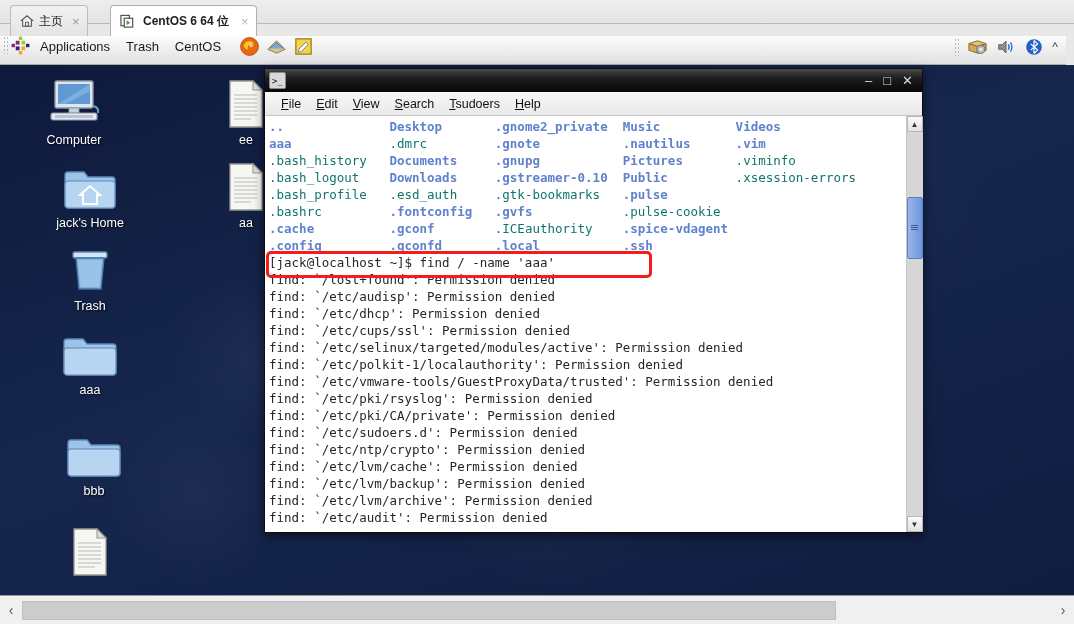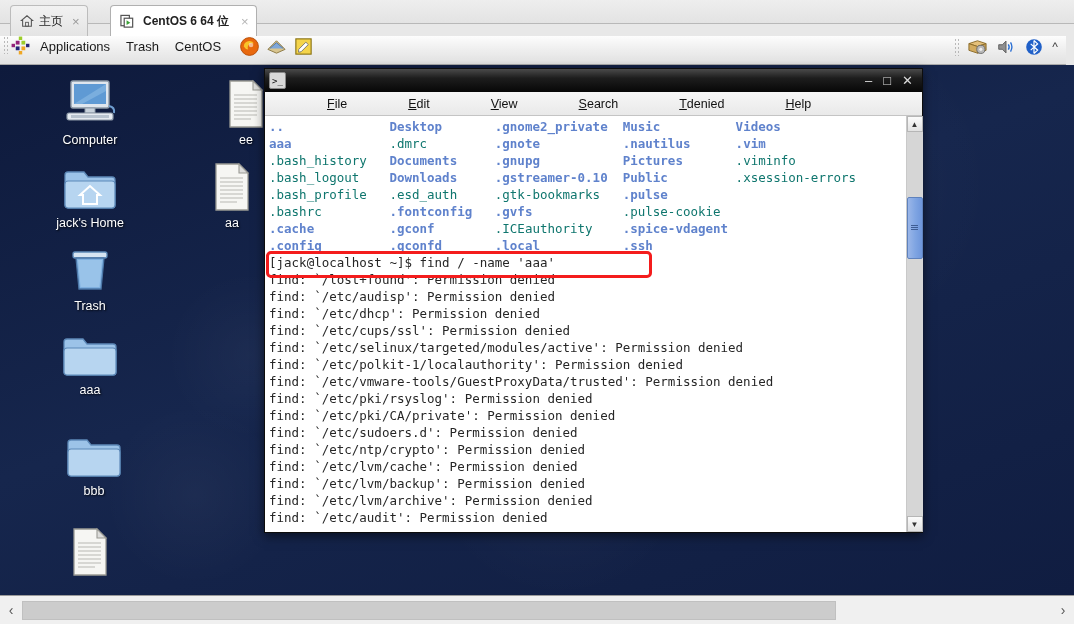--- a/index.html
+++ b/index.html
@@ -118,21 +118,21 @@
   }
   #term-controls div { color: #dcdcdc; font-size: 13px; line-height: 1; }
 
   #term-menubar {
     height: 24px; flex: none;
     background: linear-gradient(#f7f7f7, #e9e9e9);
     border-bottom: 1px solid #c4c4c4;
     display: flex; align-items: center; padding-left: 9px; gap: 1px;
   }
   .term-menu {
-    font-size: 12.5px; color: #111; padding: 2px 7px; margin-left: 46px;
+    font-size: 12.5px; color: #111; padding: 2px 7px;
   }
   .term-menu u { text-decoration: underline; }
 
   #term-body { flex: 1; display: flex; min-height: 0; background: #fff; border-radius: 25px; }
   #term-text {
     flex: 1; background: #ffffff;
     font-family: "DejaVu Sans Mono", monospace;
     font-size: 12.5px; line-height: 17px;
     color: #262626;
     padding: 2px 0 0 4px;
@@ -247,21 +247,21 @@
     <svg width="20" height="20" viewBox="0 0 22 22">
       <circle cx="11" cy="11" r="8.6" fill="#2060c8"></circle>
       <path d="M11 3.8 L15 7.6 L11 11.2 L11 3.8 M11 18.2 L15 14.4 L11 10.8 L11 18.2 M7.4 7.6 L14.8 14.4 M7.4 14.4 L14.8 7.6" fill="none" stroke="#ffffff" stroke-width="1.3"></path>
     </svg>
     <span style="font-size:12px;color:#444;">^</span>
   </div>
 </div>
 
 <div id="desktop">
 
-  <div class="dicon" style="left:42px;top:12px;">
+  <div class="dicon" style="left:26px;top:12px;">
     <div class="glyph">
       <svg width="56" height="50" viewBox="0 0 56 50">
         <rect x="9" y="2" width="38" height="27" rx="2" fill="#dfe6ee" stroke="#8d9aa8" stroke-width="1.4"></rect>
         <rect x="12" y="5" width="32" height="20" fill="#5f9ad4"></rect>
         <path d="M12 25 L44 5 L44 12 L20 25 Z" fill="#86b7e2" opacity=".7"></path>
         <rect x="23" y="29" width="10" height="5" fill="#c8d2dc" stroke="#8d9aa8" stroke-width="1"></rect>
         <rect x="5" y="34" width="46" height="7" rx="2" fill="#e6ebf1" stroke="#8d9aa8" stroke-width="1.2"></rect>
         <rect x="9" y="36" width="38" height="3" fill="#b9c4d0"></rect>
         <path d="M47 27 q6 1 5 7" fill="none" stroke="#6f9ed0" stroke-width="2"></path>
       </svg>
@@ -286,21 +286,21 @@
     <div class="glyph">
       <svg width="54" height="50" viewBox="0 0 54 50">
         <path d="M5 10 h16 l4 5 h24 a3 3 0 0 1 3 3 v25 a3 3 0 0 1 -3 3 h-44 a3 3 0 0 1 -3 -3 v-30 a3 3 0 0 1 3 -3 z" fill="#9cc3e8" stroke="#5d89b8" stroke-width="1.3"></path>
         <path d="M5 19 h44 a3 3 0 0 1 3 3 v21 a3 3 0 0 1 -3 3 h-44 a3 3 0 0 1 -3 -3 v-21 a3 3 0 0 1 3 -3 z" fill="#b7d5f0" stroke="#5d89b8" stroke-width="1.2"></path>
         <path d="M27 24 L17 33 H20 V42 H34 V33 H37 Z" fill="none" stroke="#ffffff" stroke-width="2"></path>
       </svg>
     </div>
     <span class="dlabel">jack's Home</span>
   </div>
 
-  <div class="dicon" style="left:184px;top:95px;">
+  <div class="dicon" style="left:198px;top:95px;">
     <div class="glyph">
       <svg width="40" height="50" viewBox="0 0 40 50">
         <path d="M4 2 H27 L36 11 V48 H4 Z" fill="#f6f6f3" stroke="#9a9a94" stroke-width="1.3"></path>
         <path d="M27 2 V11 H36 Z" fill="#dddddb" stroke="#9a9a94" stroke-width="1.1"></path>
         <g stroke="#b8b8b4" stroke-width="1.1">
           <path d="M8 16 H31 M8 20 H31 M8 24 H31 M8 28 H31 M8 32 H31 M8 36 H31 M8 40 H25"></path>
         </g>
       </svg>
     </div>
     <span class="dlabel">aa</span>
@@ -362,21 +362,21 @@
       <div>□</div>
       <div>✕</div>
     </div>
   </div>
 
   <div id="term-menubar">
     <div class="term-menu"><u>F</u><span id="m0">ile</span></div>
     <div class="term-menu"><u>E</u><span id="m1">dit</span></div>
     <div class="term-menu"><u>V</u><span id="m2">iew</span></div>
     <div class="term-menu"><u>S</u><span id="m3">earch</span></div>
-    <div class="term-menu"><u>T</u><span id="m4">denied</span></div>
+    <div class="term-menu"><u>T</u><span id="m4">sudoers</span></div>
     <div class="term-menu"><u>H</u><span id="m5">elp</span></div>
   </div>
 
   <div id="term-body">
     <div id="term-text"><span class="ls-row"><span class="ls-cell c-dir">..              </span><span class="ls-cell c-dir">Desktop       </span><span class="ls-cell c-dir">.gnome2_private  </span><span class="ls-cell c-dir">Music          </span><span class="ls-cell c-dir">Videos</span></span><span class="ls-row"><span class="ls-cell c-dir">aaa             </span><span class="ls-cell c-file">.dmrc         </span><span class="ls-cell c-dir">.gnote           </span><span class="ls-cell c-dir">.nautilus      </span><span class="ls-cell c-dir">.vim</span></span><span class="ls-row"><span class="ls-cell c-file">.bash_history   </span><span class="ls-cell c-dir">Documents     </span><span class="ls-cell c-dir">.gnupg           </span><span class="ls-cell c-dir">Pictures       </span><span class="ls-cell c-file">.viminfo</span></span><span class="ls-row"><span class="ls-cell c-file">.bash_logout    </span><span class="ls-cell c-dir">Downloads     </span><span class="ls-cell c-dir">.gstreamer-0.10  </span><span class="ls-cell c-dir">Public         </span><span class="ls-cell c-file">.xsession-errors</span></span><span class="ls-row"><span class="ls-cell c-file">.bash_profile   </span><span class="ls-cell c-file">.esd_auth     </span><span class="ls-cell c-file">.gtk-bookmarks   </span><span class="ls-cell c-dir">.pulse         </span><span class="ls-cell c-file"></span></span><span class="ls-row"><span class="ls-cell c-file">.bashrc         </span><span class="ls-cell c-dir">.fontconfig   </span><span class="ls-cell c-dir">.gvfs            </span><span class="ls-cell c-file">.pulse-cookie  </span><span class="ls-cell c-file"></span></span><span class="ls-row"><span class="ls-cell c-dir">.cache          </span><span class="ls-cell c-dir">.gconf        </span><span class="ls-cell c-file">.ICEauthority    </span><span class="ls-cell c-dir">.spice-vdagent </span><span class="ls-cell c-file"></span></span><span class="ls-row"><span class="ls-cell c-dir">.config         </span><span class="ls-cell c-dir">.gconfd       </span><span class="ls-cell c-dir">.local           </span><span class="ls-cell c-dir">.ssh           </span><span class="ls-cell c-file"></span></span><span class="ls-row">[jack@localhost ~]$ find / -name 'aaa'</span><span class="ls-row">find: `/lost+found': Permission denied</span><span class="ls-row">find: `/etc/audisp': Permission denied</span><span class="ls-row">find: `/etc/dhcp': Permission denied</span><span class="ls-row">find: `/etc/cups/ssl': Permission denied</span><span class="ls-row">find: `/etc/selinux/targeted/modules/active': Permission denied</span><span class="ls-row">find: `/etc/polkit-1/localauthority': Permission denied</span><span class="ls-row">find: `/etc/vmware-tools/GuestProxyData/trusted': Permission denied</span><span class="ls-row">find: `/etc/pki/rsyslog': Permission denied</span><span class="ls-row">find: `/etc/pki/CA/private': Permission denied</span><span class="ls-row">find: `/etc/sudoers.d': Permission denied</span><span class="ls-row">find: `/etc/ntp/crypto': Permission denied</span><span class="ls-row">find: `/etc/lvm/cache': Permission denied</span><span class="ls-row">find: `/etc/lvm/backup': Permission denied</span><span class="ls-row">find: `/etc/lvm/archive': Permission denied</span><span class="ls-row">find: `/etc/audit': Permission denied</span></div>
     <div id="term-vscroll">
       <div class="vs-arrow">▲</div>
       <div id="vs-track">
         <div id="vs-thumb" style="top: 17%; height: 16%;">
             <i></i>

